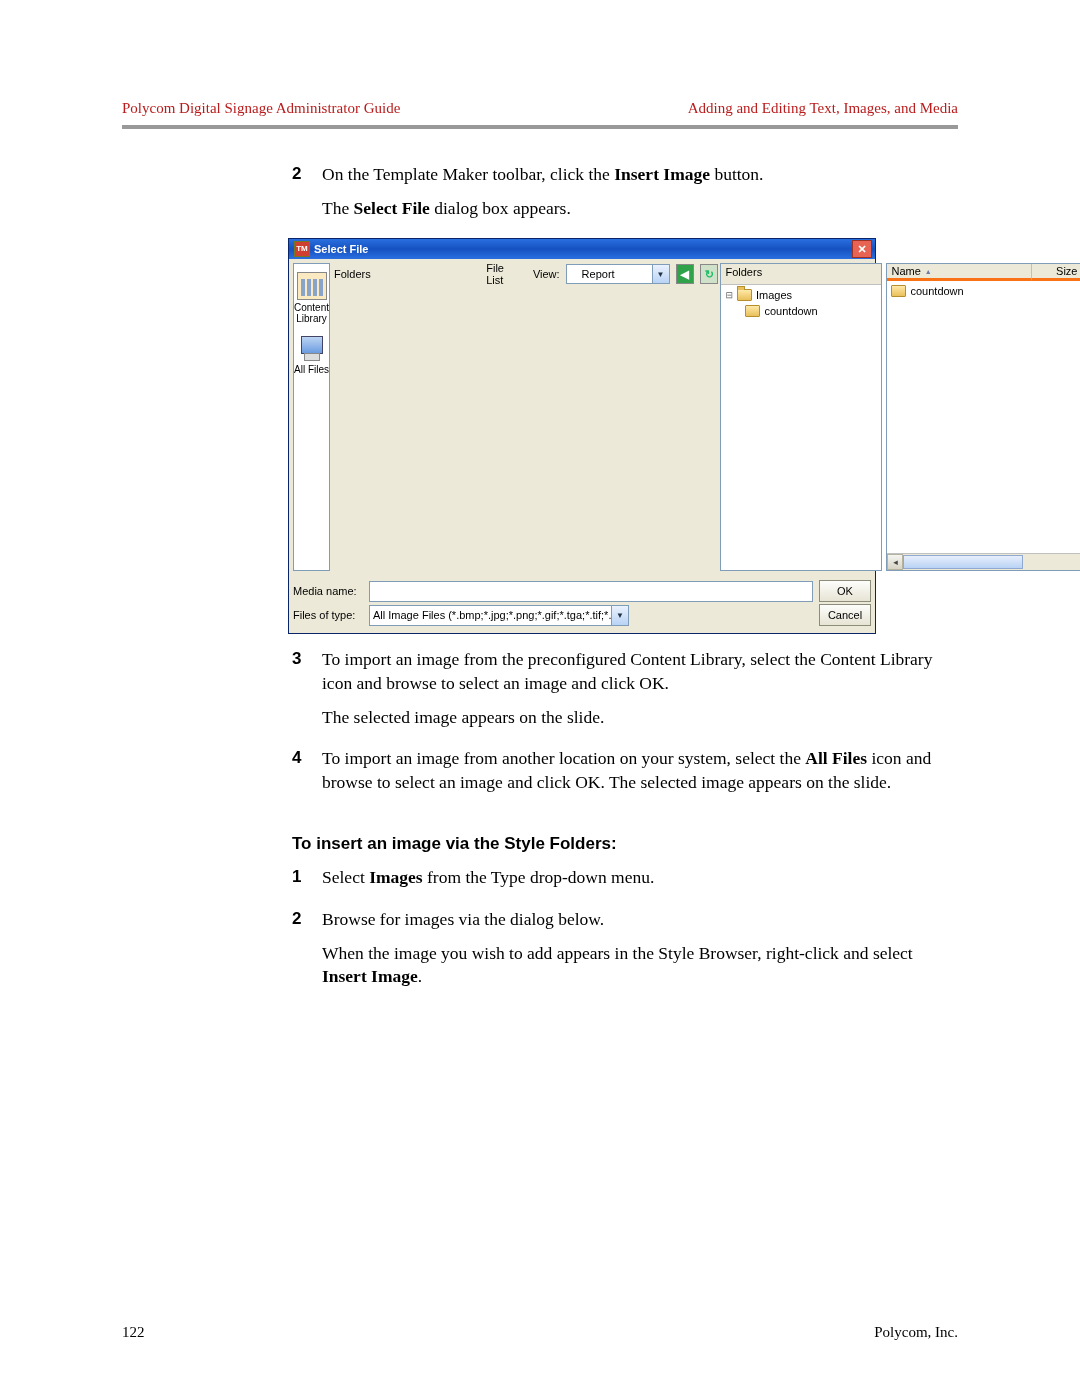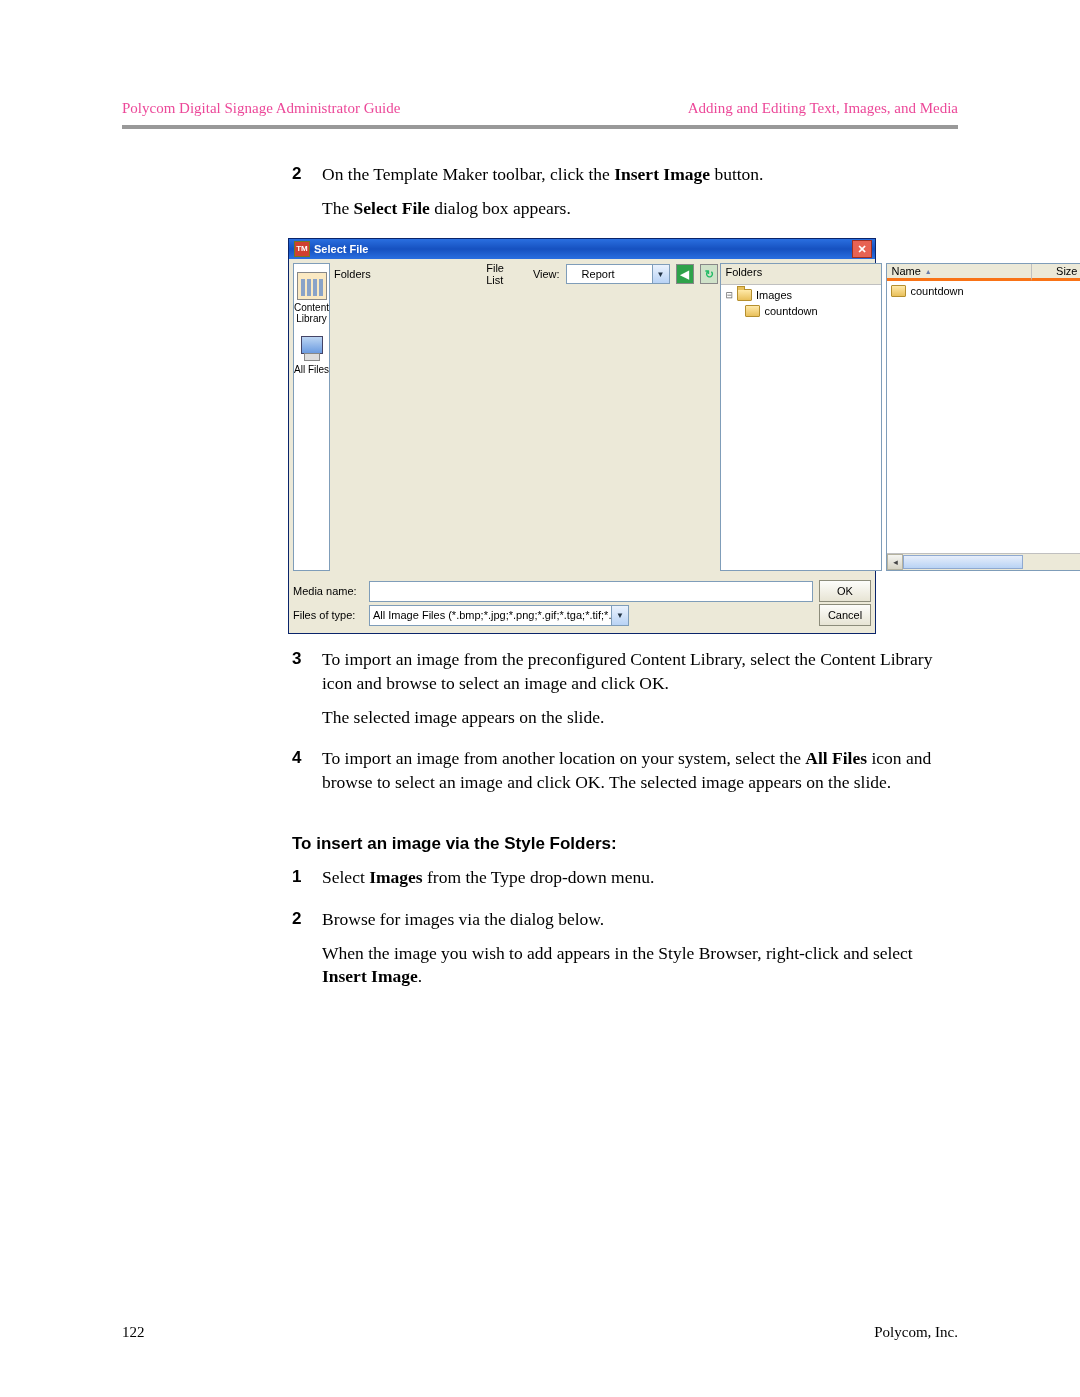--- a/index.html
+++ b/index.html
@@ -15,21 +15,21 @@
     position: relative;
     box-sizing: border-box;
     padding: 100px 122px 60px 122px;
     background: #fff;
   }
   .header-row {
     display: flex;
     justify-content: space-between;
     font-size: 15px;
     font-family: "Times New Roman", serif;
-    color: #ec4899;
+    color: #b91c1c;
     padding-bottom: 8px;
     text-align: right;
   }
   .header-rule {
     height: 4px;
     background: #999;
     margin-bottom: 34px;
   }
 
   .body-col {

